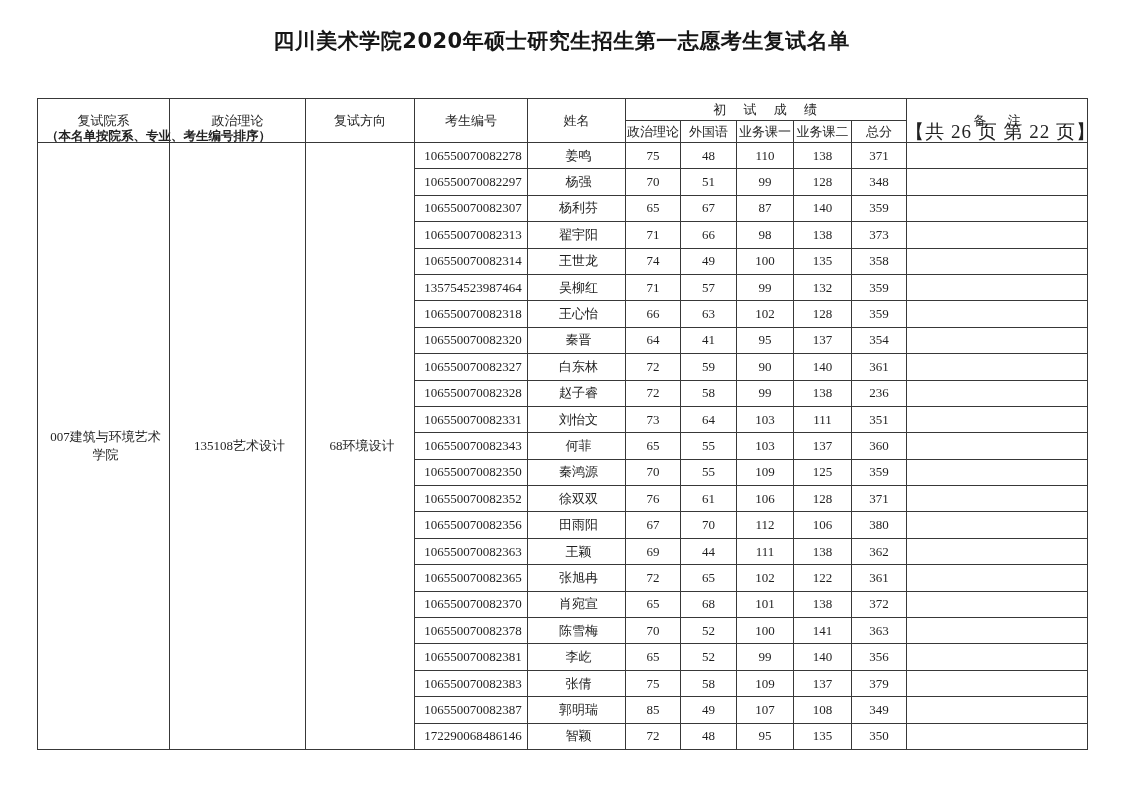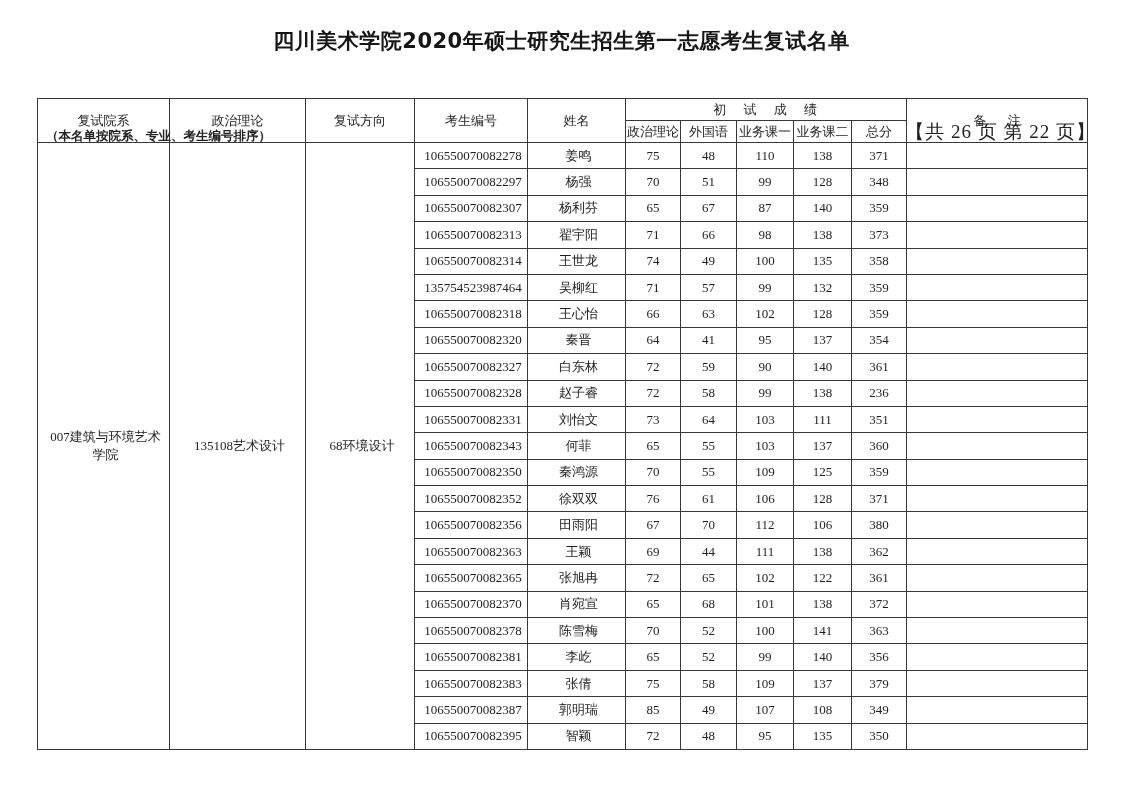--- a/index.html
+++ b/index.html
@@ -334,21 +334,21 @@
           <td class="cell-left">106550070082387</td>
           <td class="cell-left">郭明瑞</td>
           <td class="cell-num">85</td>
           <td class="cell-num">49</td>
           <td class="cell-num">107</td>
           <td class="cell-num">108</td>
           <td class="cell-num">349</td>
           <td class="cell-num"></td>
         </tr>
         <tr>
-          <td class="cell-left">106550070082395</td>
+          <td class="cell-left">172290068486146</td>
           <td class="cell-left">智颖</td>
           <td class="cell-num">72</td>
           <td class="cell-num">48</td>
           <td class="cell-num">95</td>
           <td class="cell-num">135</td>
           <td class="cell-num">350</td>
           <td class="cell-num"></td>
         </tr>
       </tbody>
   </table>

